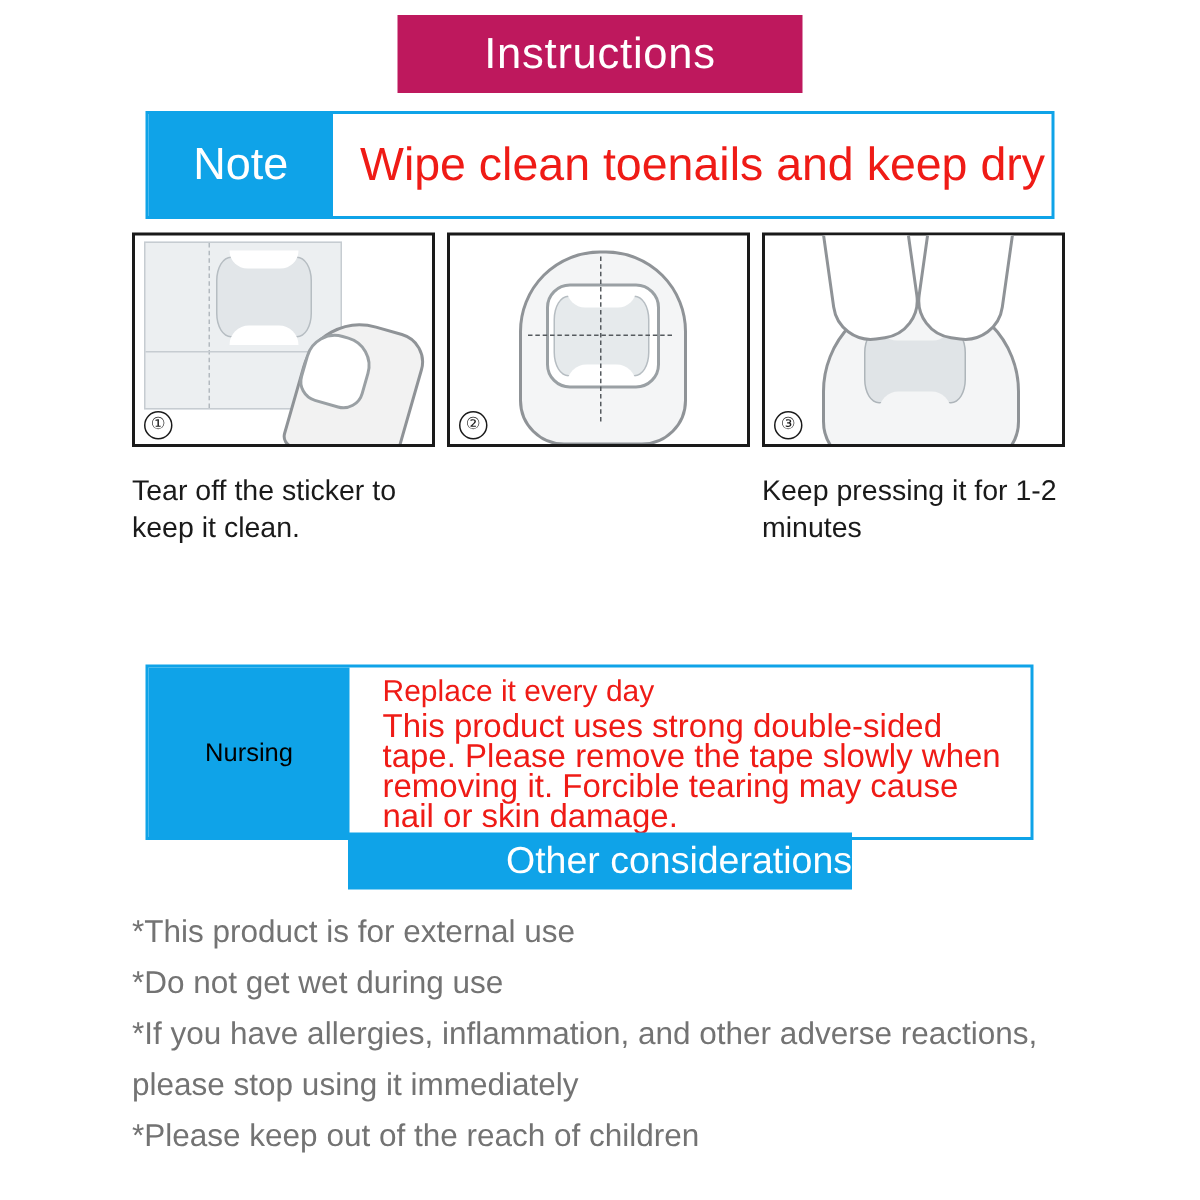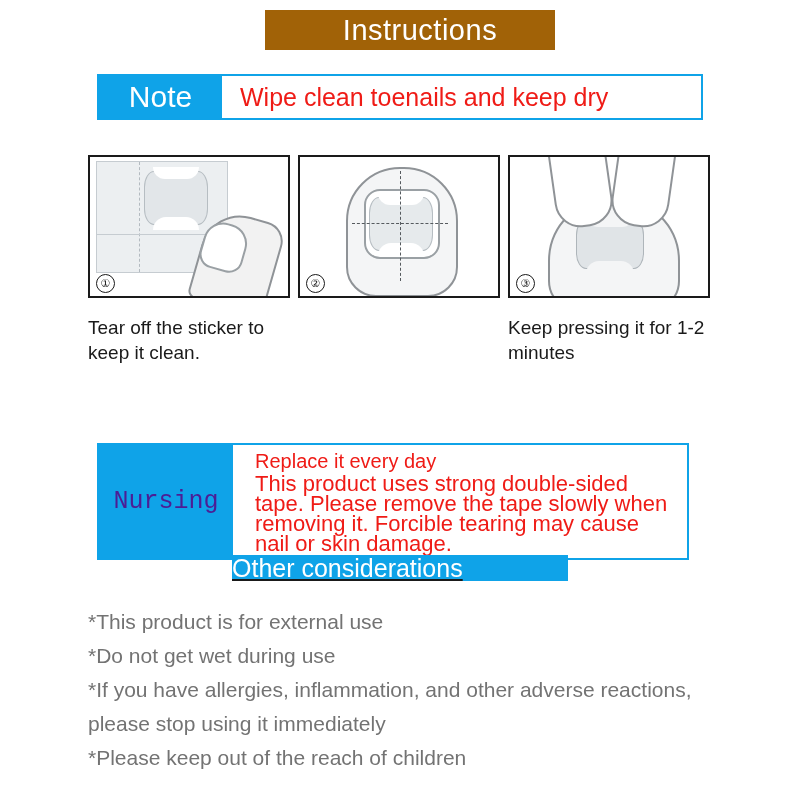--- a/index.html
+++ b/index.html
@@ -20,61 +20,60 @@
     height: 800px;
     box-sizing: border-box;
   }
 
   
   .title-bar {
     position: absolute;
     left: 265px;
     top: 10px;
     width: 270px;
-    height: 40px;
-    background: #a16207;
+    height: 52px;
+    background: #be185d;
     display: flex;
     align-items: center;
     justify-content: center;
-    padding-left: 20px;
   }
   .title-bar .title-text {
     color: #ffffff;
     font-size: 29px;
     letter-spacing: 0.5px;
   }
 
   
   .note-row {
     position: absolute;
     left: 97px;
     top: 74px;
     width: 606px;
-    height: 46px;
+    height: 72px;
     border: 2px solid #0fa3e8;
     box-sizing: border-box;
     display: flex;
     align-items: stretch;
   }
   .note-label {
     width: 123px;
     background: #0fa3e8;
     color: #ffffff;
     font-size: 30px;
     display: flex;
     align-items: center;
     justify-content: center;
   }
   .note-text {
     flex: 1;
     display: flex;
     align-items: center;
     padding-left: 18px;
     color: #ef1b16;
-    font-size: 25px;
+    font-size: 31px;
     text-align: center;
   }
 
   
   .steps {
     position: absolute;
     left: 88px;
     top: 155px;
     width: 624px;
     display: flex;
@@ -330,26 +329,25 @@
     width: 592px;
     min-height: 92px;
     border: 2px solid #0fa3e8;
     box-sizing: border-box;
     display: flex;
     align-items: stretch;
   }
   .nursing-label {
     width: 134px;
     background: #0fa3e8;
-    color: #4c1d95;
-    font-size: 25px;
+    color: #000000;
+    font-size: 17px;
     display: flex;
     align-items: center;
     justify-content: center;
-    font-family: Liberation Mono, monospace;
   }
   .nursing-body {
     flex: 1;
     padding: 4px 8px 4px 10px;
     color: #ef1b16;
     margin-left: 12px;
   }
   .nursing-lead {
     font-size: 20px;
     line-height: 25px;
@@ -358,26 +356,25 @@
     font-size: 22px;
     line-height: 20px;
   }
 
   
   .other-bar {
     position: absolute;
     left: 232px;
     top: 555px;
     width: 336px;
-    height: 26px;
+    height: 38px;
     background: #0fa3e8;
     display: flex;
     align-items: center;
-    justify-content: flex-start;
-    text-decoration: underline;
+    justify-content: flex-end;
   }
   .other-bar .other-title {
     color: #ffffff;
     font-size: 25px;
   }
   .other-list {
     position: absolute;
     left: 88px;
     top: 605px;
     width: 640px;

